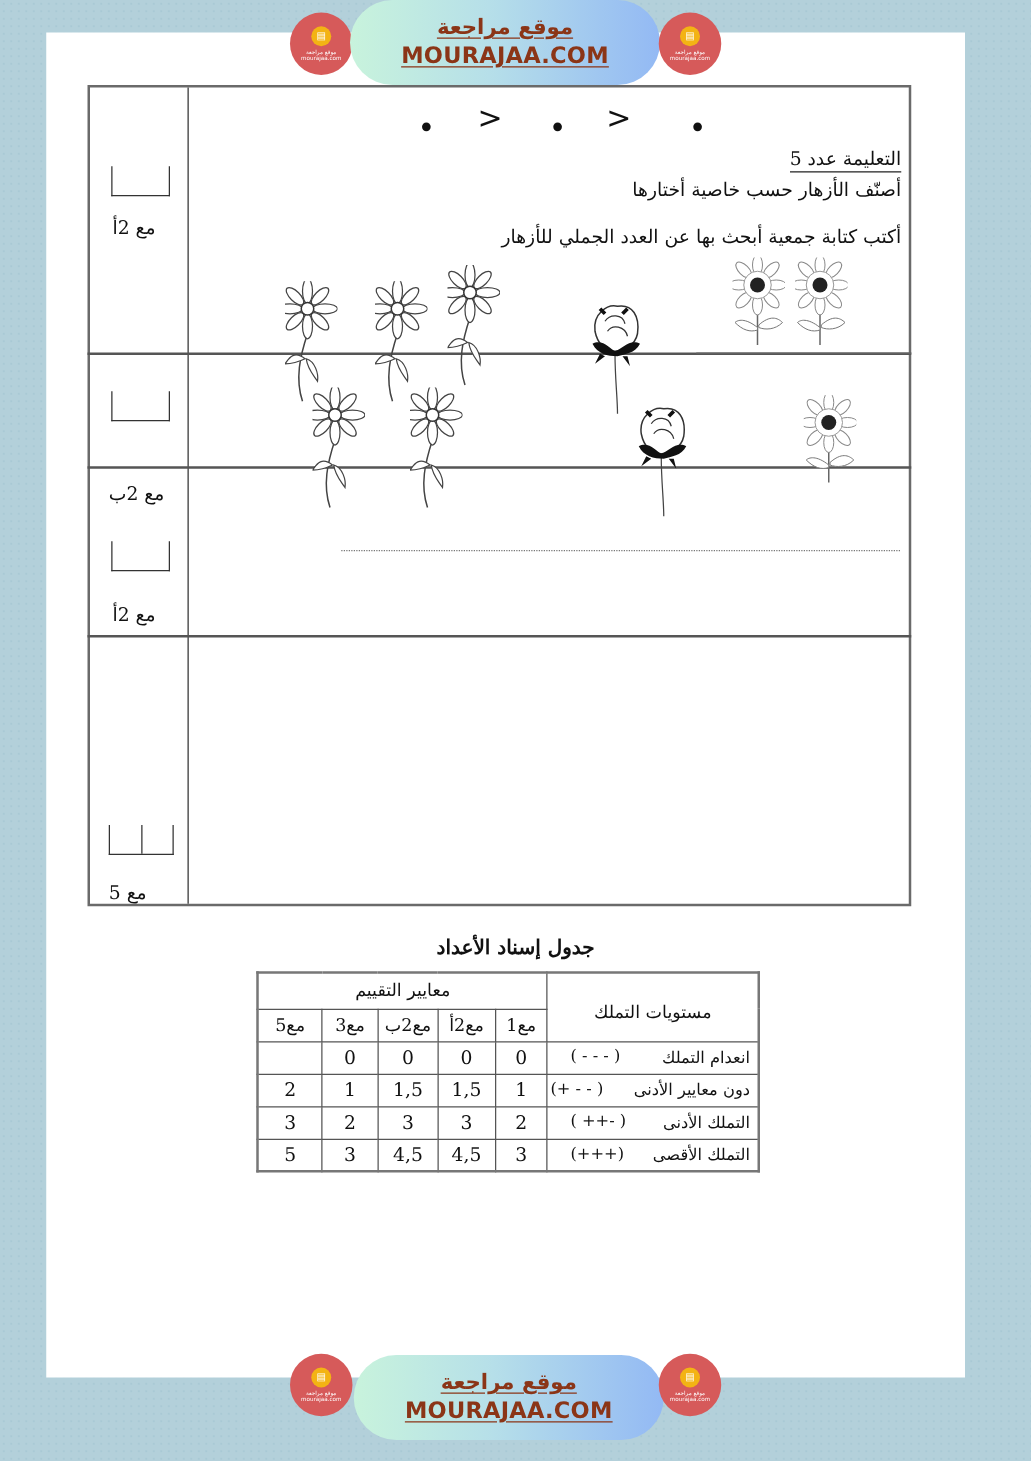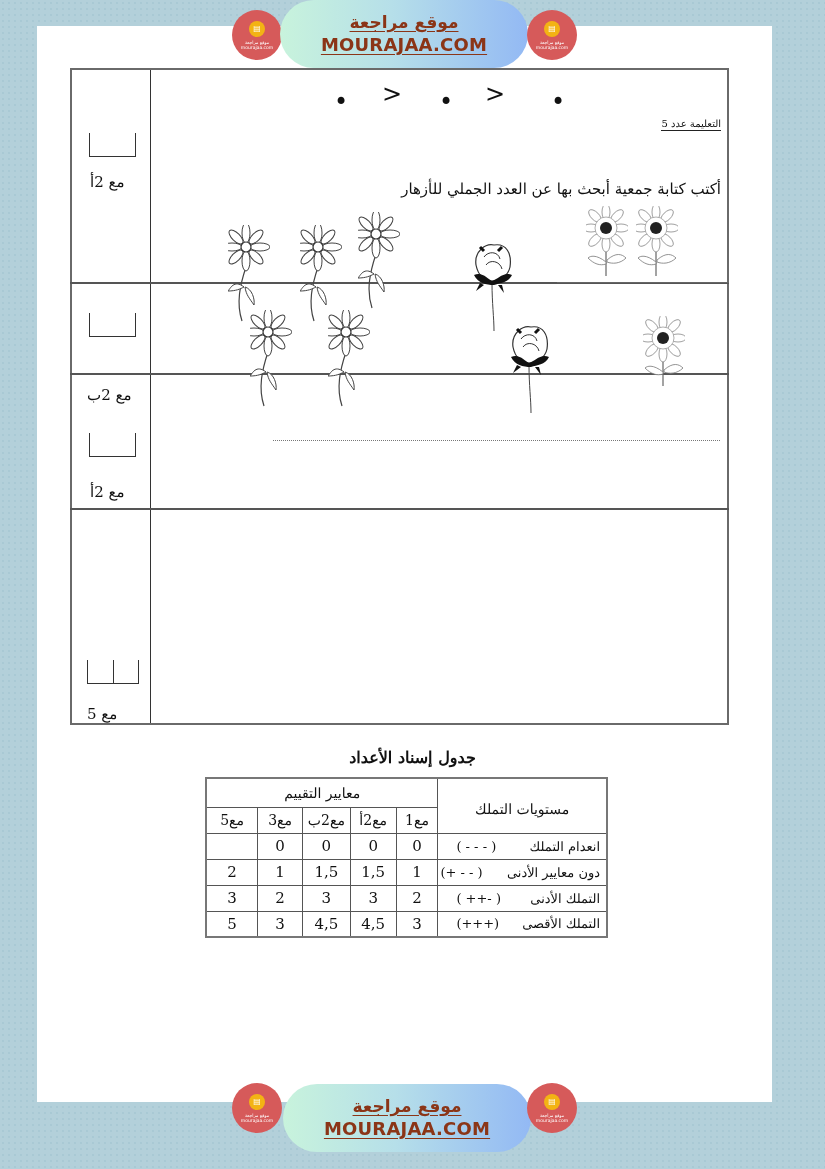--- a/index.html
+++ b/index.html
@@ -53,21 +53,21 @@
     content: ""; position: absolute; left: 50%; top: 0; width: 1px; height: 100%; background: #333;
   }
   .crit-label {
     position: absolute; font-size: 15px; direction: rtl; font-family: "DejaVu Serif", serif; white-space: nowrap;
   }
   .symbols {
     position: absolute; top: 14px; left: 180px; width: 400px; font-size: 24px; font-family: "DejaVu Sans", sans-serif;
   }
   .symbols span { position: absolute; }
   .instr-title {
-    position: absolute; right: 6px; top: 48px; font-size: 10px; direction: rtl;
+    position: absolute; right: 6px; top: 48px; font-size: 15px; direction: rtl;
     border-bottom: 1.5px solid #222; padding-bottom: 1px; letter-spacing: 2px;
   }
   .instr-line {
     position: absolute; right: 6px; font-size: 15px; direction: rtl; white-space: nowrap; letter-spacing: 1px;
   }
   .answer-line {
     position: absolute; left: 201px; top: 370px; width: 447px; border-bottom: 1px dotted #777;
   }
 
   
@@ -132,20 +132,21 @@
 
   <div class="symbols">
     <span style="left:82px;top:4px;">•</span>
     <span style="left:130px;top:-4px;">&gt;</span>
     <span style="left:187px;top:4px;">•</span>
     <span style="left:233px;top:-4px;">&gt;</span>
     <span style="left:299px;top:4px;">•</span>
   </div>
 
   <div class="instr-title">التعليمة عدد 5</div>
+  <div class="instr-line" style="top:73px;">أصنّف الأزهار حسب خاصية أختارها</div>
   <div class="instr-line" style="top:110px;">أكتب كتابة جمعية أبحث بها عن العدد الجملي للأزهار</div>
 
   <div class="answer-line"></div>
   <div class="hdiv" style="left:485px;top:212px;width:172px;height:1px;background:#666;"></div>
 </div>
 
 <svg width="0" height="0" style="position:absolute">
   <defs>
     <g id="daisy">
       <path d="M18 42 C12 60, 8 78, 14 96" stroke="#444" fill="none" stroke-width="1.2"></path>

